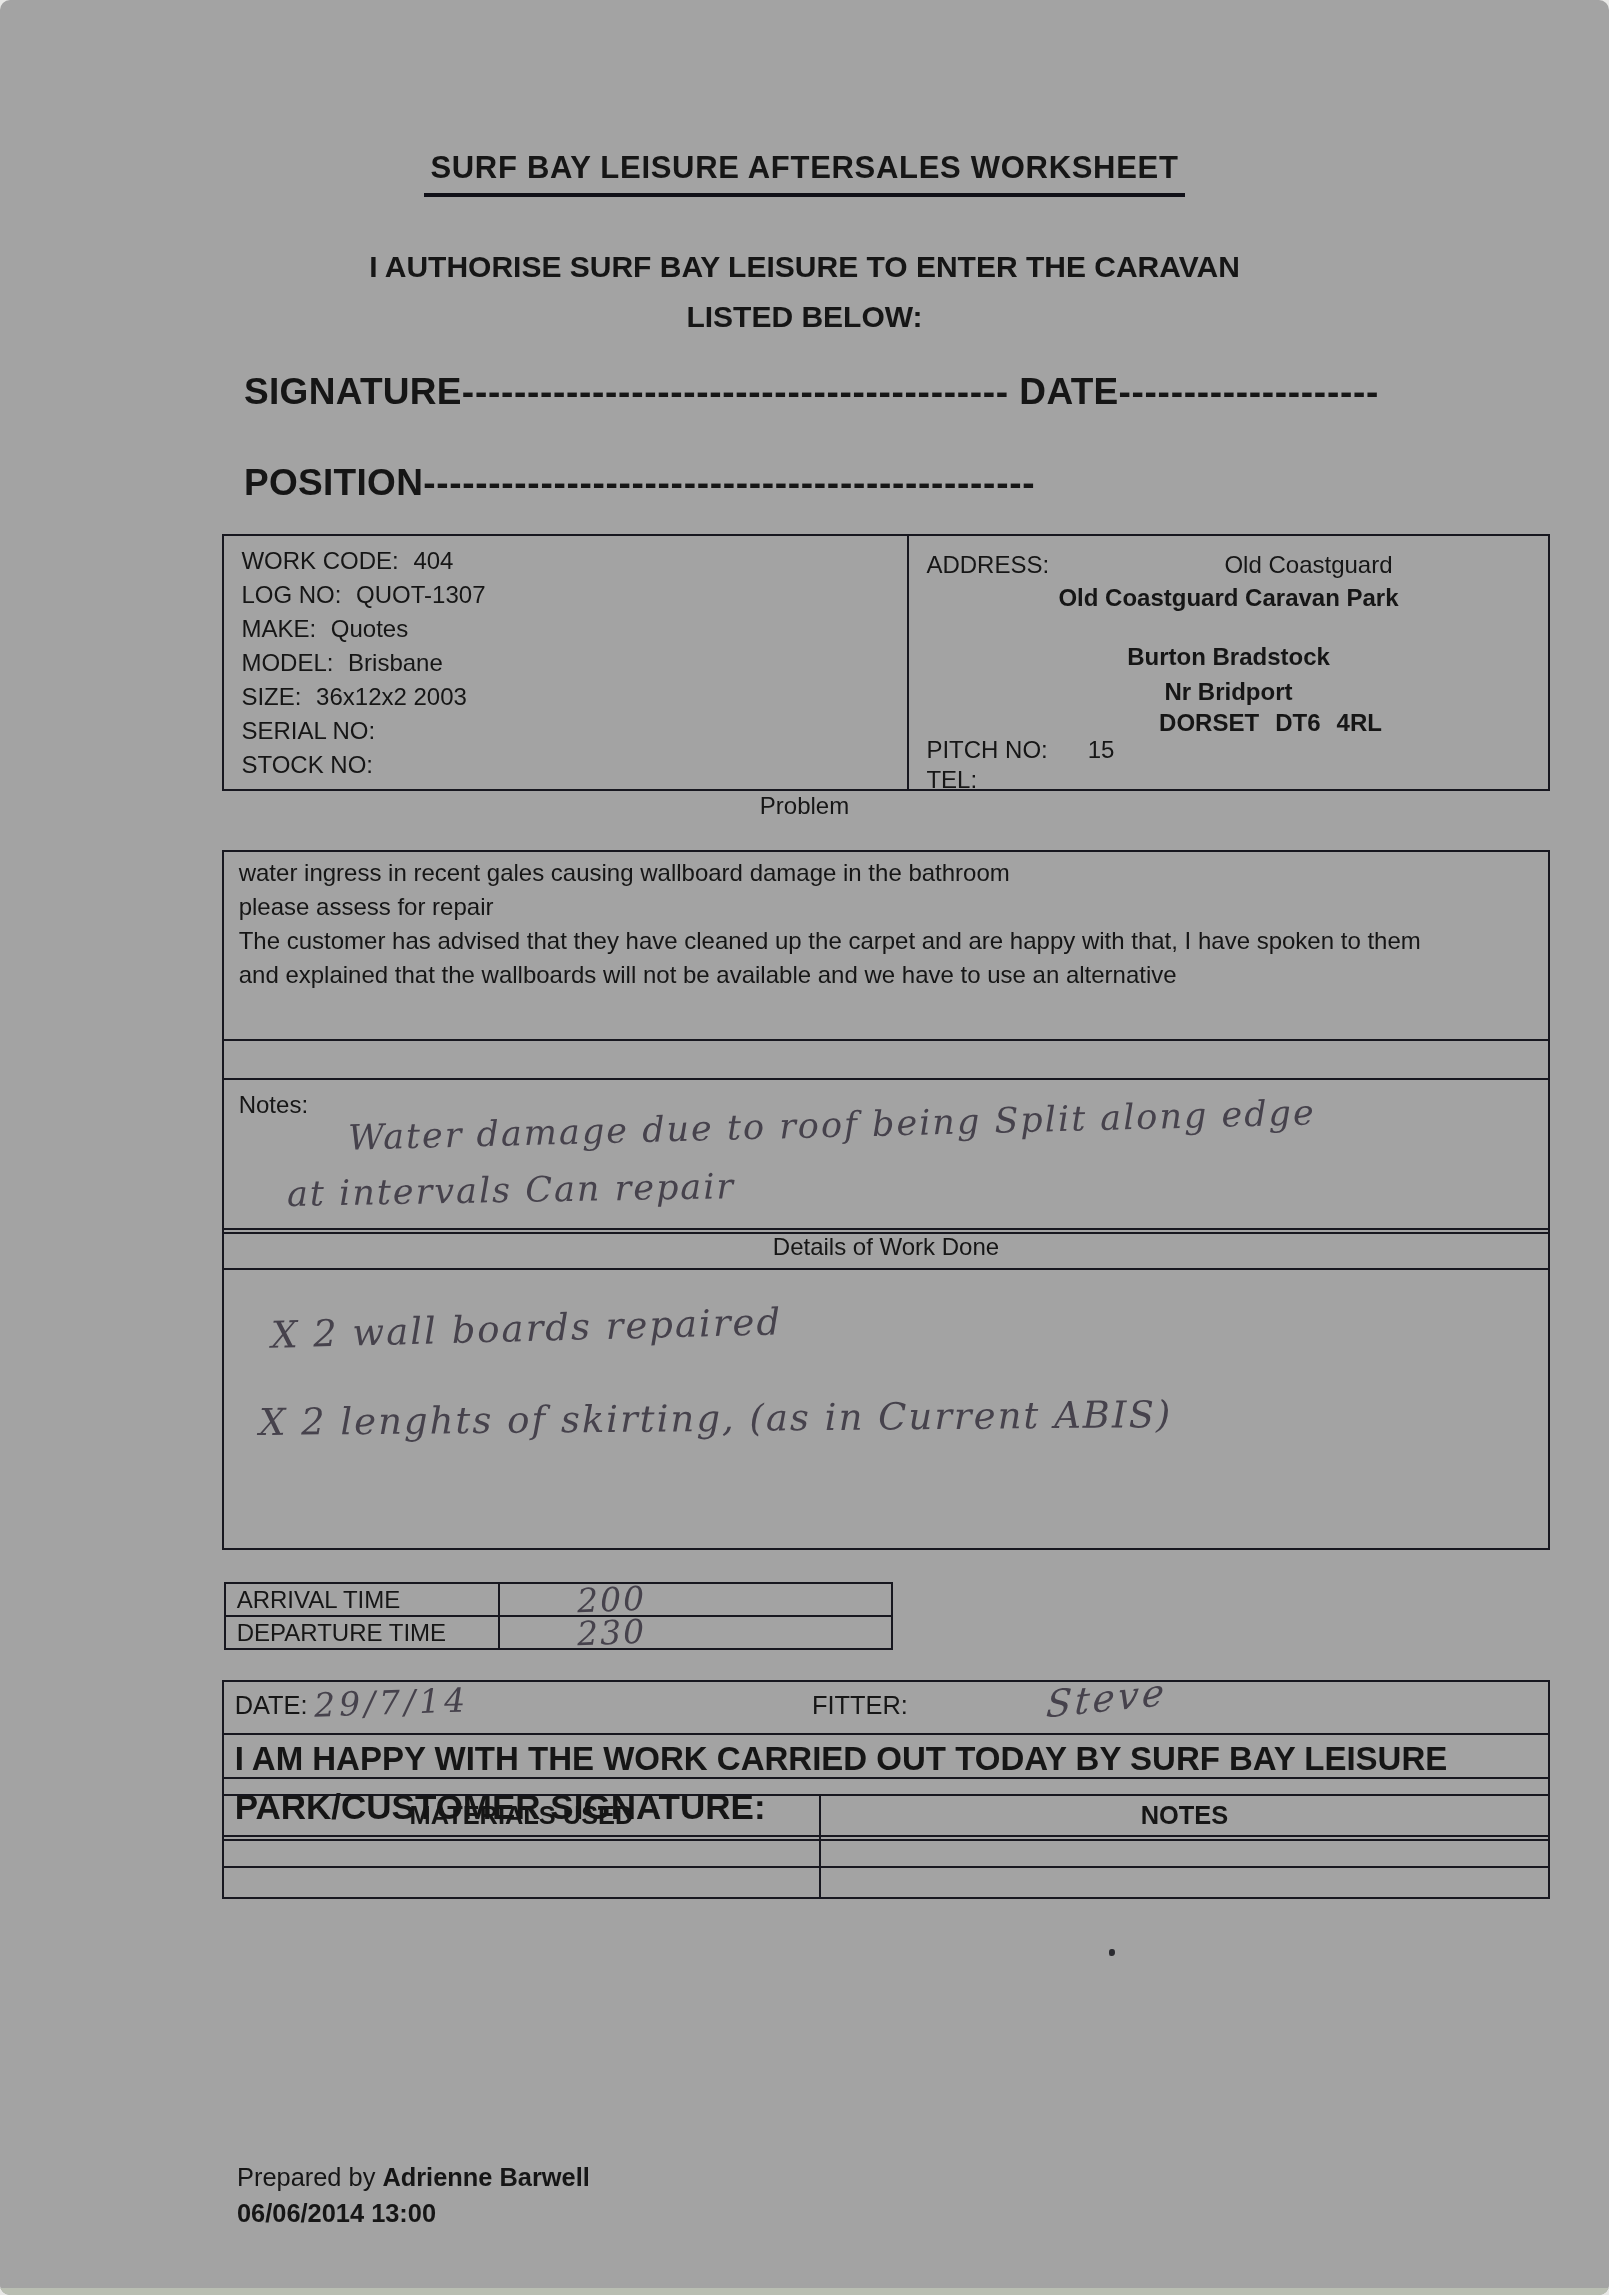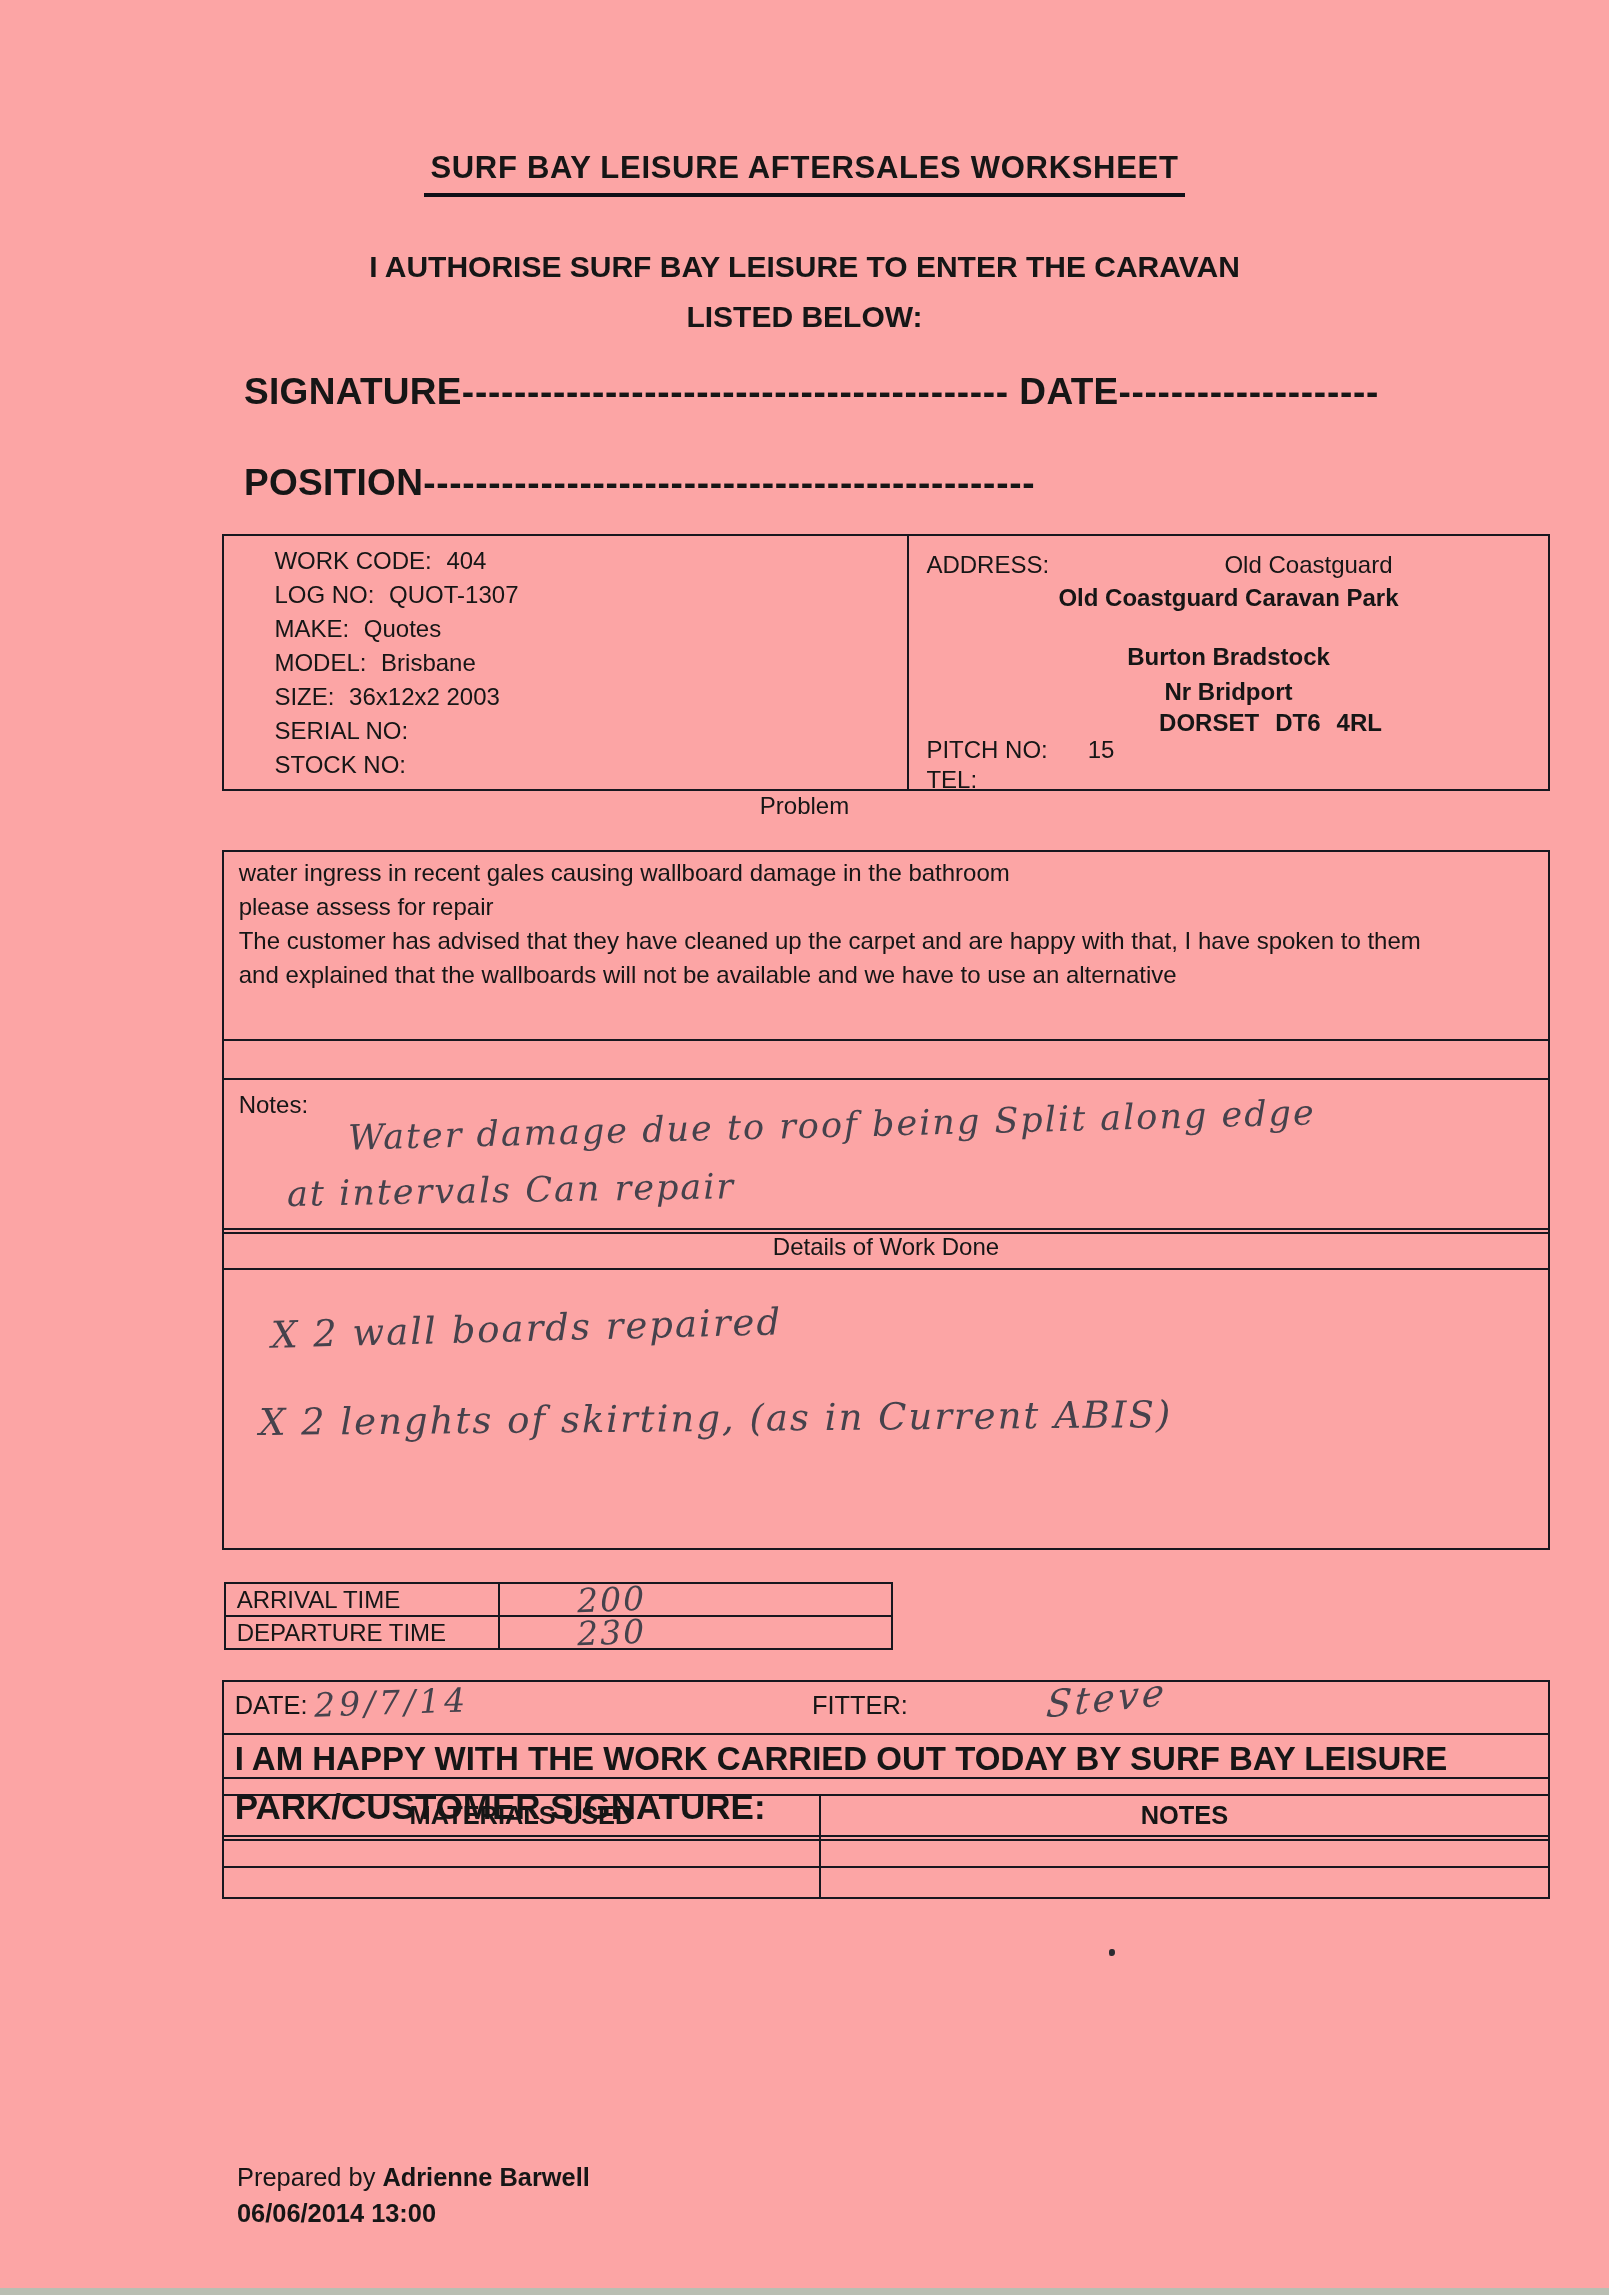--- a/index.html
+++ b/index.html
@@ -1,19 +1,19 @@
 <!DOCTYPE html>
 <html style="font-size:10.7px"><head>
 <meta charset="utf-8">
 <style>
   html,body { margin:0; padding:0; background:#e8e8e6; }
   .sheet {
     position:relative; width:1609px; height:2295px;
-    background:#fca5a5; overflow:hidden;
-    font-family:"Liberation Sans", sans-serif; color:#161616;
+    background:#a3a3a3; overflow:hidden;
+    font-family:"Liberation Sans", sans-serif; color:#161616;border-radius:10px;
   }
   .abs { position:absolute; }
 
   
   .title { top:150px; left:0; width:100%; text-align:center; }
   .title-inner {
     display:inline-block; font-size:31px; font-weight:bold; letter-spacing:0.7px;
     border-bottom:4px solid #101018; padding:0 6.7px 6.7px 6.7px;
   }
   .auth { top:242px; left:0; width:100%; text-align:center;
@@ -21,21 +21,21 @@
   .rule-line { font-size:37px; font-weight:bold; letter-spacing:0.3px; white-space:nowrap; }
   .sigline { top:371px; left:244px; }
   .posline { top:462px; left:244px; }
   .dashes { font-weight:bold; letter-spacing:0.7px; }
 
   
   .info-grid { left:222px; top:534px; width:1328px; height:257px;
                border:2.7px solid #17171f; display:flex; box-sizing:border-box; }
   .info-left { width:685px; border-right:2.7px solid #17171f; box-sizing:border-box;
                padding:8px 0 0 17.4px; }
-  .info-row { font-size:24px; line-height:1.42;margin-left:33px; }
+  .info-row { font-size:24px; line-height:1.42; }
   .info-row .lbl { margin-right:14.7px; }
   .info-row .val { }
   .info-right { position:relative; flex:1; font-size:24px; }
   .addr-label { position:absolute; left:17.4px; top:14.7px; }
   .addr-c { position:absolute; left:0; width:100%; text-align:center; }
   .b { font-weight:bold; }
   .pitch-row { position:absolute; left:17.4px; top:200px; }
   .pitch-row .val { margin-left:40px; }
   .tel-row { position:absolute; left:17.4px; top:230px; }
 

